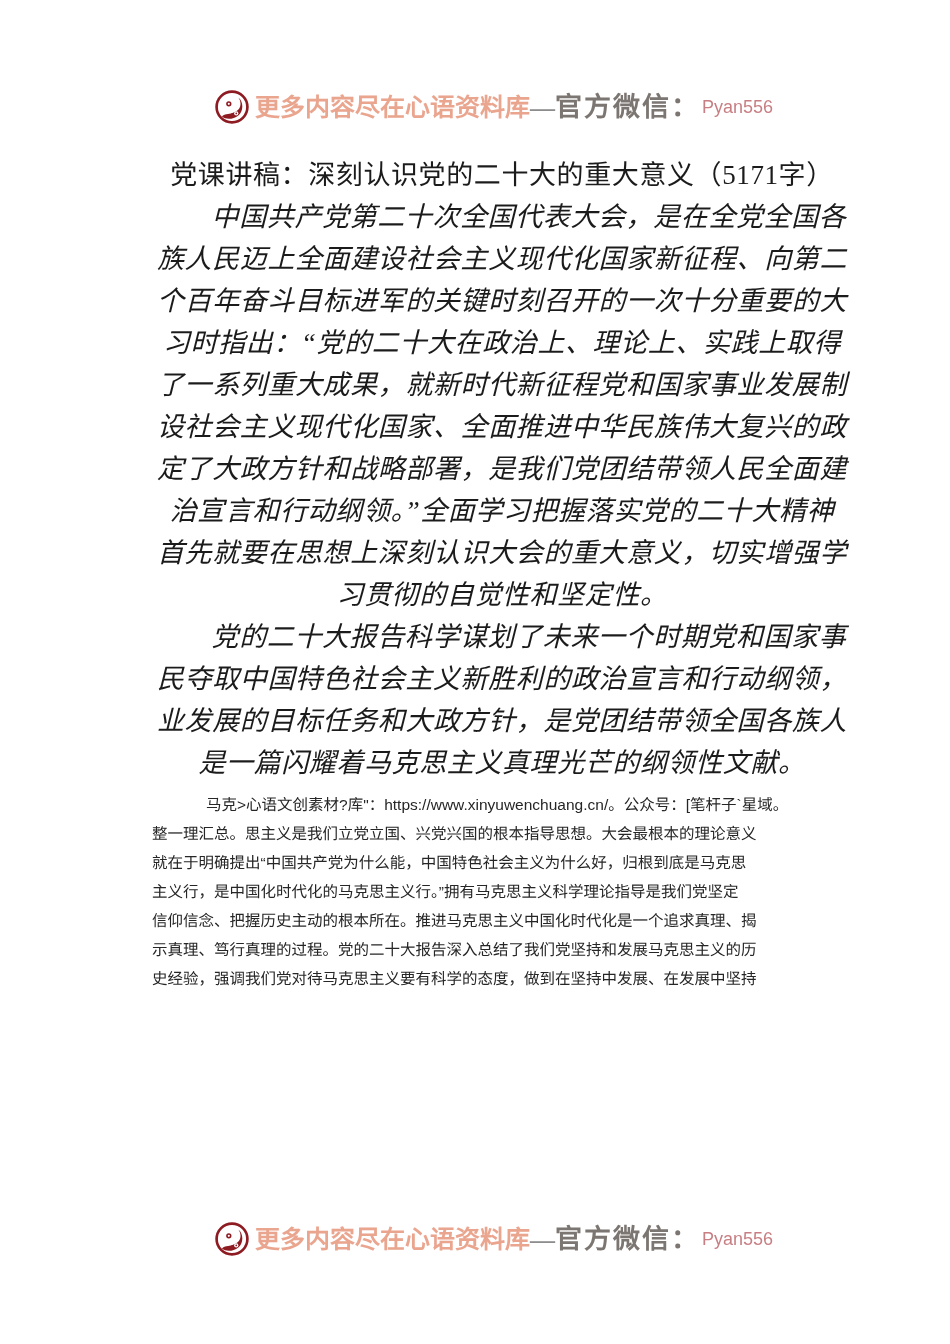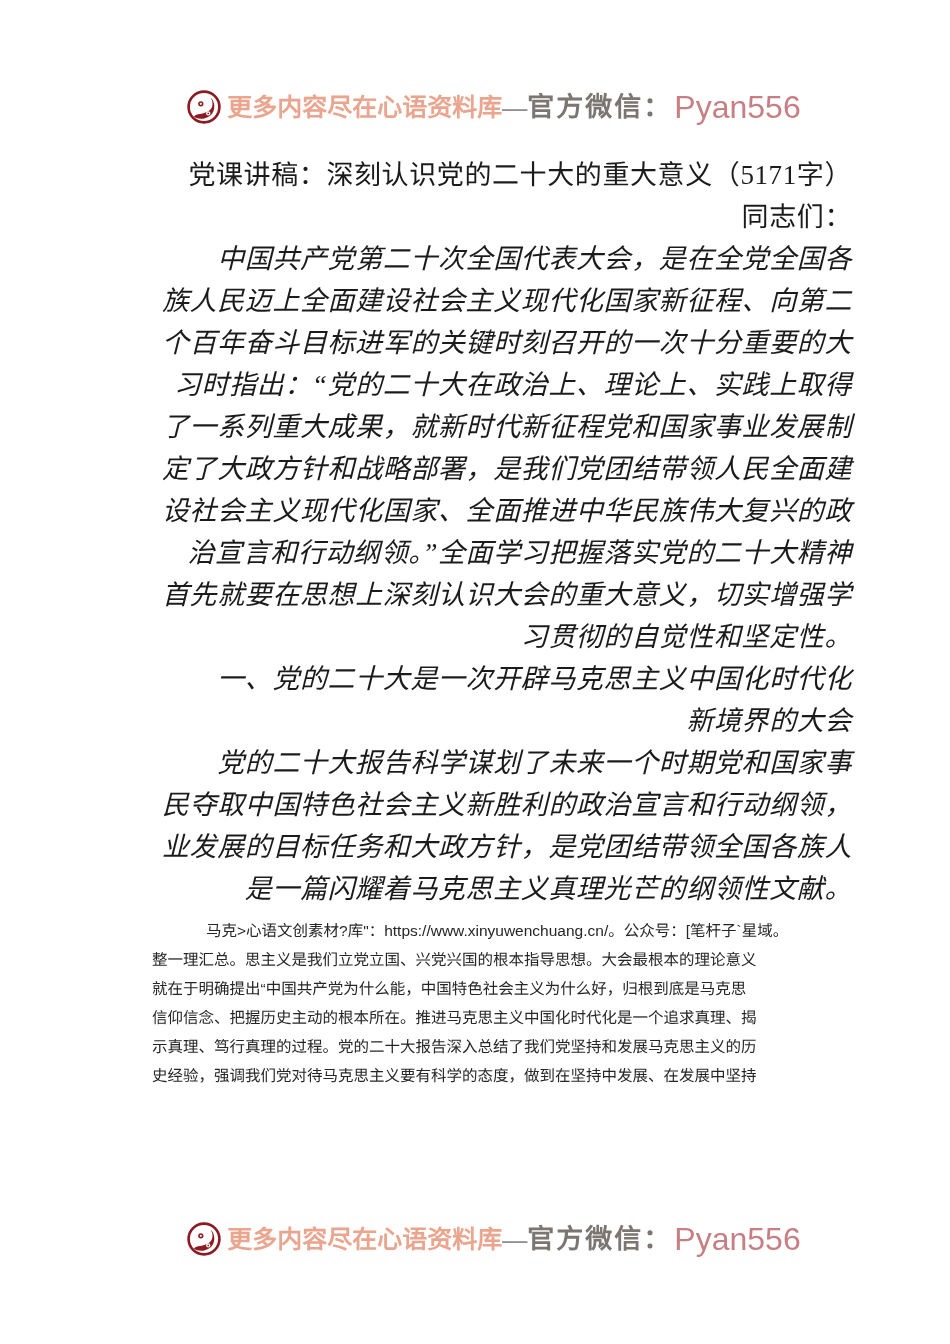--- a/index.html
+++ b/index.html
@@ -64,21 +64,21 @@
   .wm-sub {
     font-family: "Liberation Serif", "DejaVu Serif", serif;
     font-weight: bold;
     font-size: 27px;
     color: #7c7672;
     letter-spacing: 2px;
     line-height: 1;
   }
   .wm-id {
     font-family: "Liberation Sans", "DejaVu Sans", sans-serif;
-    font-size: 32px;
+    font-size: 18px;
     color: #c77f84;
     letter-spacing: 0px;
     line-height: 1;
     margin-left: 2px;
   }
 
   
   .doc {
     position: absolute;
     top: 140px;
@@ -86,21 +86,21 @@
     width: 700px;
   }
 
   .doc-line {
     font-family: "Liberation Serif", "DejaVu Serif", serif;
     font-size: 27px;
     color: #1b1b1b;
     line-height: 42px;
     letter-spacing: 0.6px;
     white-space: nowrap;
-    text-align: right;
+    text-align: center;
   }
   .doc-line.indent { text-indent: 54px; }
 
   .para-block { margin: 0; font-style: italic; }
 
   
   .small-block {
     margin-top: 6px;
   }
   .small-line {
@@ -130,51 +130,47 @@
     </svg>
     <span class="wm-main">更多内容尽在心语资料库</span>
     <span class="wm-dash">—</span>
     <span class="wm-sub">官方微信：</span>
     <span class="wm-id">Pyan556</span>
   </div>
 
   <div class="doc">
 
     <div class="doc-line">党课讲稿：深刻认识党的二十大的重大意义（5171字）</div>
-    <div class="doc-line">同志们：</div>
 
     <div class="para-block">
       <div class="doc-line indent">中国共产党第二十次全国代表大会，是在全党全国各</div>
       <div class="doc-line">族人民迈上全面建设社会主义现代化国家新征程、向第二</div>
       <div class="doc-line">个百年奋斗目标进军的关键时刻召开的一次十分重要的大</div>
       <div class="doc-line">习时指出：“党的二十大在政治上、理论上、实践上取得</div>
       <div class="doc-line">了一系列重大成果，就新时代新征程党和国家事业发展制</div>
+      <div class="doc-line">设社会主义现代化国家、全面推进中华民族伟大复兴的政</div>
       <div class="doc-line">定了大政方针和战略部署，是我们党团结带领人民全面建</div>
-      <div class="doc-line">设社会主义现代化国家、全面推进中华民族伟大复兴的政</div>
       <div class="doc-line">治宣言和行动纲领。”全面学习把握落实党的二十大精神</div>
       <div class="doc-line">首先就要在思想上深刻认识大会的重大意义，切实增强学</div>
       <div class="doc-line">习贯彻的自觉性和坚定性。</div>
     </div>
 
-    <div class="para-block">
-      <div class="doc-line indent">一、党的二十大是一次开辟马克思主义中国化时代化</div>
-      <div class="doc-line">新境界的大会</div>
-    </div>
 
     <div class="para-block">
       <div class="doc-line indent">党的二十大报告科学谋划了未来一个时期党和国家事</div>
       <div class="doc-line">民夺取中国特色社会主义新胜利的政治宣言和行动纲领，</div>
       <div class="doc-line">业发展的目标任务和大政方针，是党团结带领全国各族人</div>
       <div class="doc-line">是一篇闪耀着马克思主义真理光芒的纲领性文献。</div>
     </div>
 
     <div class="small-block">
       <div class="small-line center-ish">马克&gt;心语文创素材?库"：https://www.xinyuwenchuang.cn/。公众号：[笔杆子`星域。</div>
       <div class="small-line">整一理汇总。思主义是我们立党立国、兴党兴国的根本指导思想。大会最根本的理论意义</div>
       <div class="small-line">就在于明确提出“中国共产党为什么能，中国特色社会主义为什么好，归根到底是马克思</div>
+      <div class="small-line">主义行，是中国化时代化的马克思主义行。”拥有马克思主义科学理论指导是我们党坚定</div>
       <div class="small-line">信仰信念、把握历史主动的根本所在。推进马克思主义中国化时代化是一个追求真理、揭</div>
       <div class="small-line">示真理、笃行真理的过程。党的二十大报告深入总结了我们党坚持和发展马克思主义的历</div>
       <div class="small-line">史经验，强调我们党对待马克思主义要有科学的态度，做到在坚持中发展、在发展中坚持</div>
     </div>
 
   </div>
 
   <div class="watermark watermark-bottom">
     <svg class="wm-logo" viewBox="0 0 64 64" aria-hidden="true">
       <circle cx="32" cy="32" r="29" fill="none" stroke="#8e1b22" stroke-width="5"></circle>

